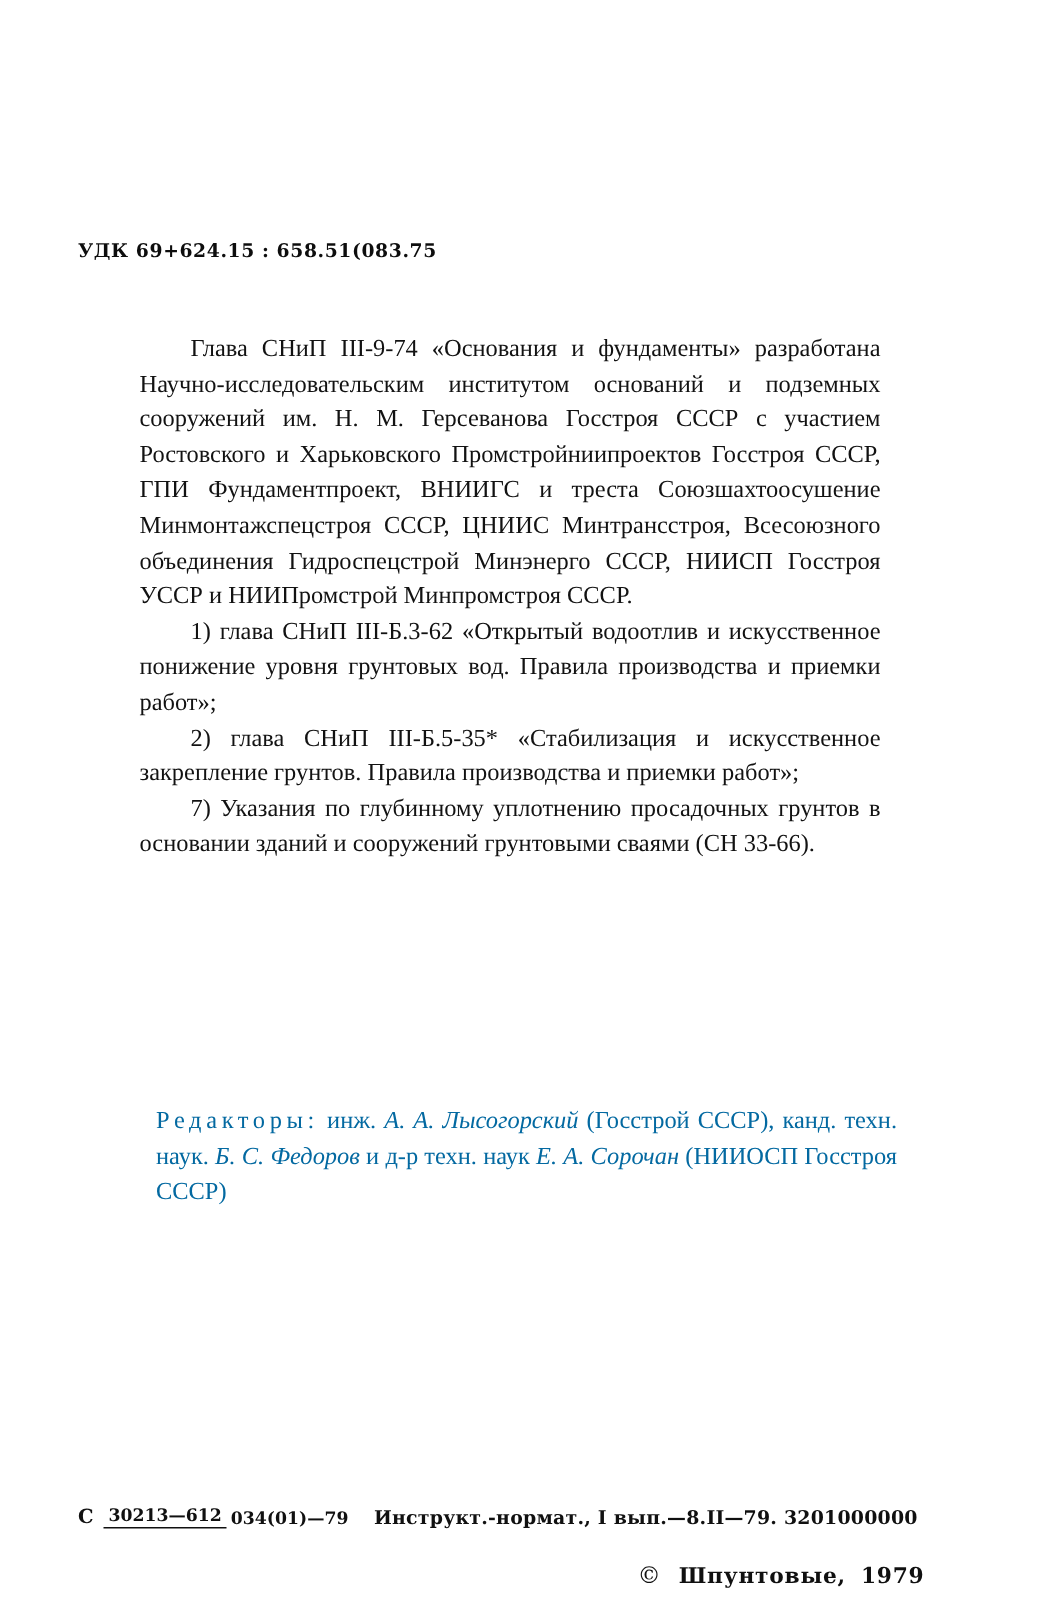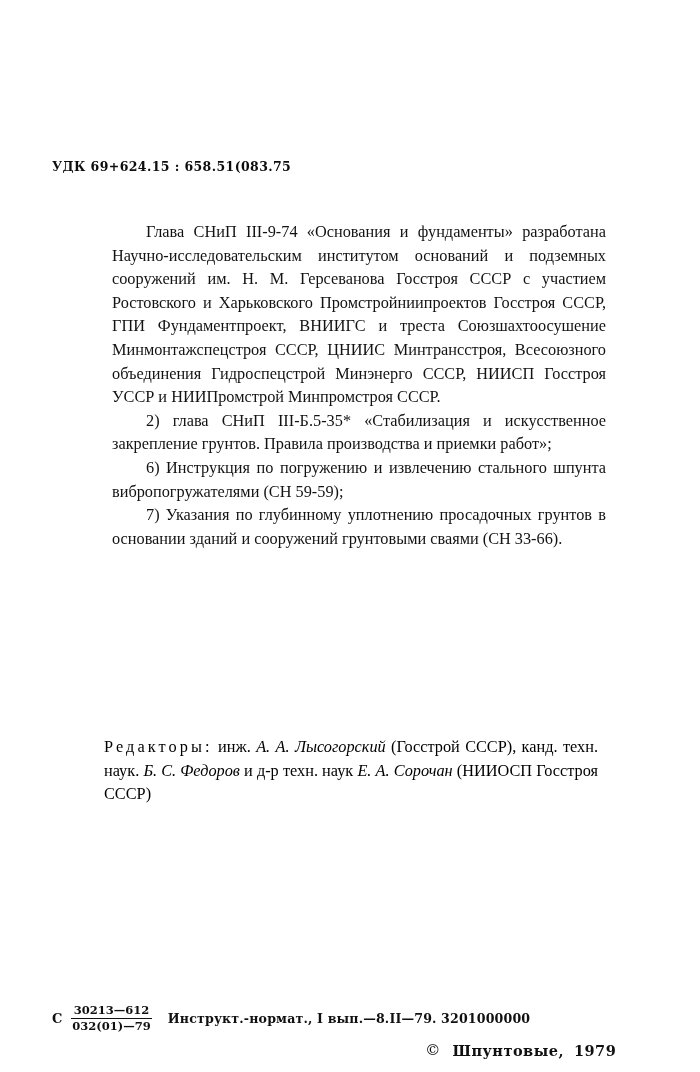--- a/index.html
+++ b/index.html
@@ -27,21 +27,21 @@
     font-size: 12.5px;
     font-weight: bold;
     letter-spacing: 0.4px;
     white-space: nowrap;
     color: #0d0d0d;
   }
 
   
   .body-block {
     position: absolute;
-    left: 112px;
+    left: 93px;
     top: 176px;
     width: 494px;
   }
   .para {
     margin: 0;
     text-indent: 34px;
     text-align: justify;
     font-size: 16.3px;
     line-height: 23.6px;
     color: #121212;
@@ -52,21 +52,21 @@
   .editors {
     position: absolute;
     left: 104px;
     top: 691px;
     width: 494px;
     margin: 0;
     text-align: justify;
     text-indent: 0;
     font-size: 16.3px;
     line-height: 23.6px;
-    color: #000000;
+    color: #0369a1;
   }
   .editors i { font-style: italic; }
   .spaced {
     letter-spacing: 3.1px;
   }
 
   
   .footer-line {
     position: absolute;
     left: 52px;
@@ -77,21 +77,21 @@
     font-weight: bold;
     color: #101010;
     white-space: nowrap;
   }
   .footer-c {
     font-size: 13px;
     margin-right: 7px;
   }
   .fraction {
     display: inline-flex;
-    flex-direction: column;
+    flex-direction: row;
     align-items: center;
     line-height: 1.12;
     font-size: 11.5px;
     margin-right: 14px;
   }
   .fraction .num {
     padding: 0 3px 1px 3px;
     border-bottom: 1.4px solid #101010;
   }
   .fraction .den {
@@ -124,32 +124,32 @@
 </style>
 </head>
 <body>
 
 <div class="page">
 
   <div class="udc">УДК 69+624.15 : 658.51(083.75</div>
 
   <div class="body-block">
     <p class="para">Глава СНиП III-9-74 «Основания и фундаменты» разработана Научно-исследовательским институтом оснований и подземных сооружений им. Н. М. Герсеванова Госстроя СССР с участием Ростовского и Харьковского Промстройниипроектов Госстроя СССР, ГПИ Фундаментпроект, ВНИИГС и треста Союзшахтоосушение Минмонтажспецстроя СССР, ЦНИИС Минтрансстроя, Всесоюзного объединения Гидроспецстрой Минэнерго СССР, НИИСП Госстроя УССР и НИИПромстрой Минпромстроя СССР.</p>
+    <p class="para">1) глава СНиП III-Б.3-62 «Открытый водоотлив и искусственное понижение уровня грунтовых вод. Правила производства и приемки работ»;</p>
     <p class="para">2) глава СНиП III-Б.5-35* «Стабилизация и искусственное закрепление грунтов. Правила производства и приемки работ»;</p>
-    <p class="para">6) Инструкция по погружению и извлечению стального шпунта вибропогружателями (СН 59-59);</p>
     <p class="para">7) Указания по глубинному уплотнению просадочных грунтов в основании зданий и сооружений грунтовыми сваями (СН 33-66).</p>
   </div>
 
   <p class="editors"><span class="spaced">Редакторы:</span><span> инж. </span><i>А. А. Лысогорский</i><span> (Госстрой СССР), канд. техн. наук. </span><i>Б. С. Федоров</i><span> и д-р техн. наук </span><i>Е. А. Сорочан</i><span> (НИИОСП Госстроя СССР)</span></p>
 
   <div class="footer-line">
     <span class="footer-c">С</span>
     <span class="fraction">
       <span class="num">30213—612</span>
-      <span class="den">032(01)—79</span>
+      <span class="den">034(01)—79</span>
     </span>
     <span class="footer-text">Инструкт.-нормат., I вып.—8.II—79. 3201000000</span>
   </div>
 
   <div class="copyright">
     <span class="c-mark">©</span>
     <span class="c-text">Шпунтовые,</span>
     <span class="c-text" style="margin-left:10px">1979</span>
   </div>
 

